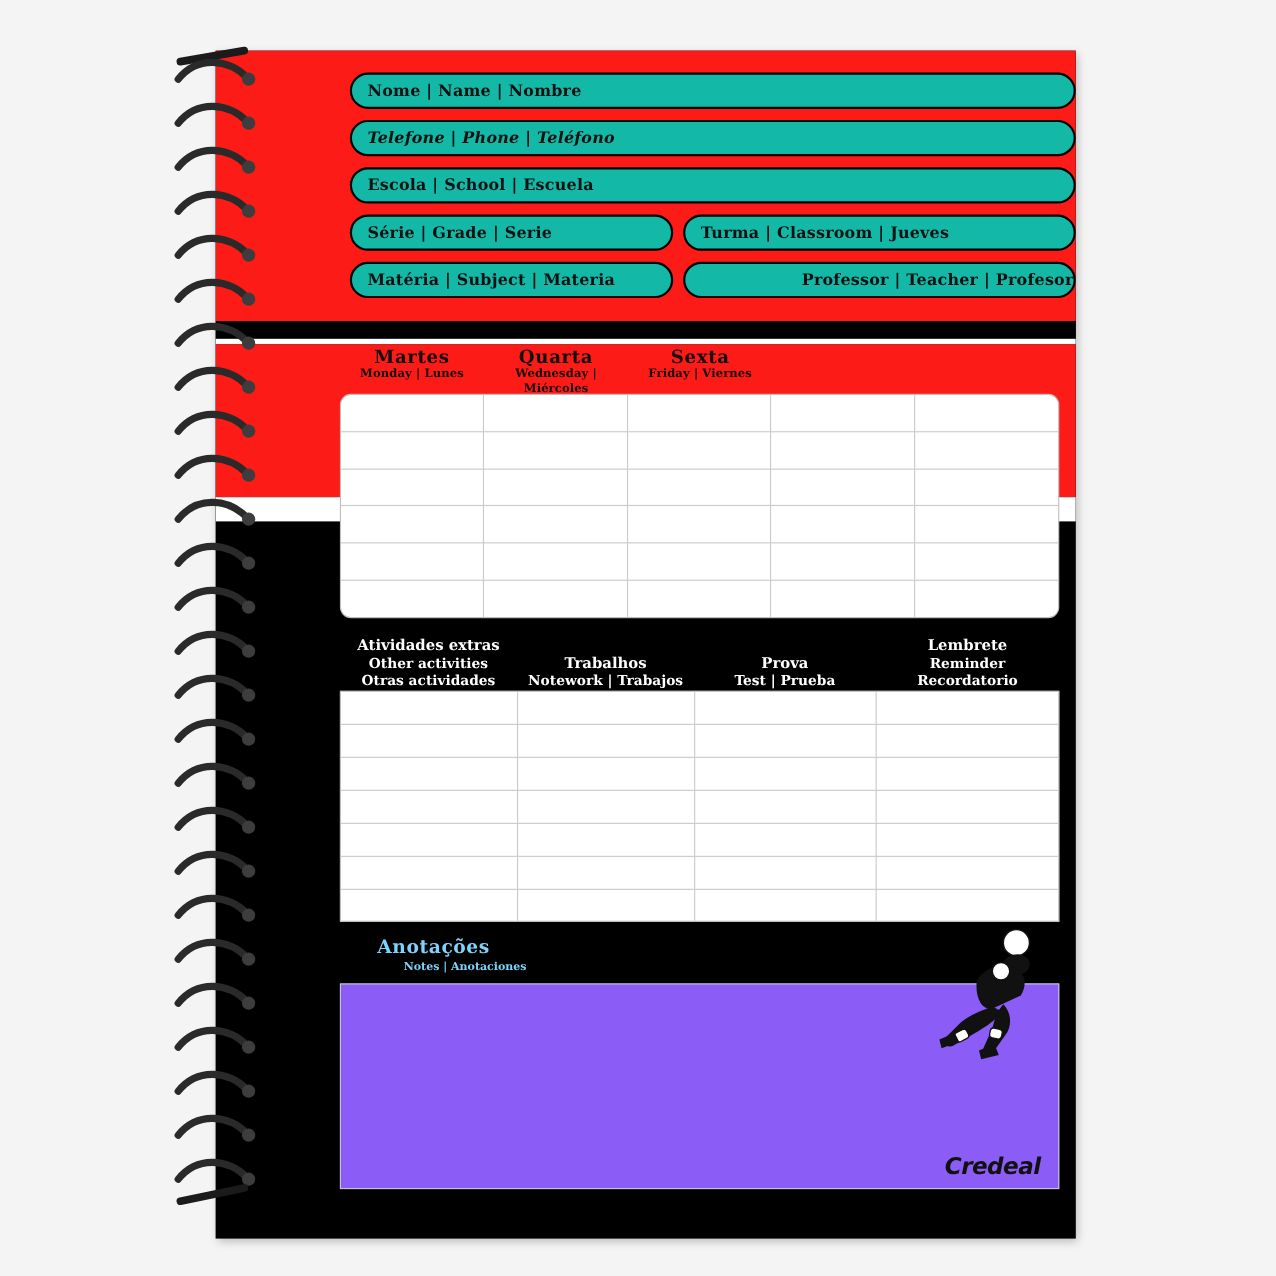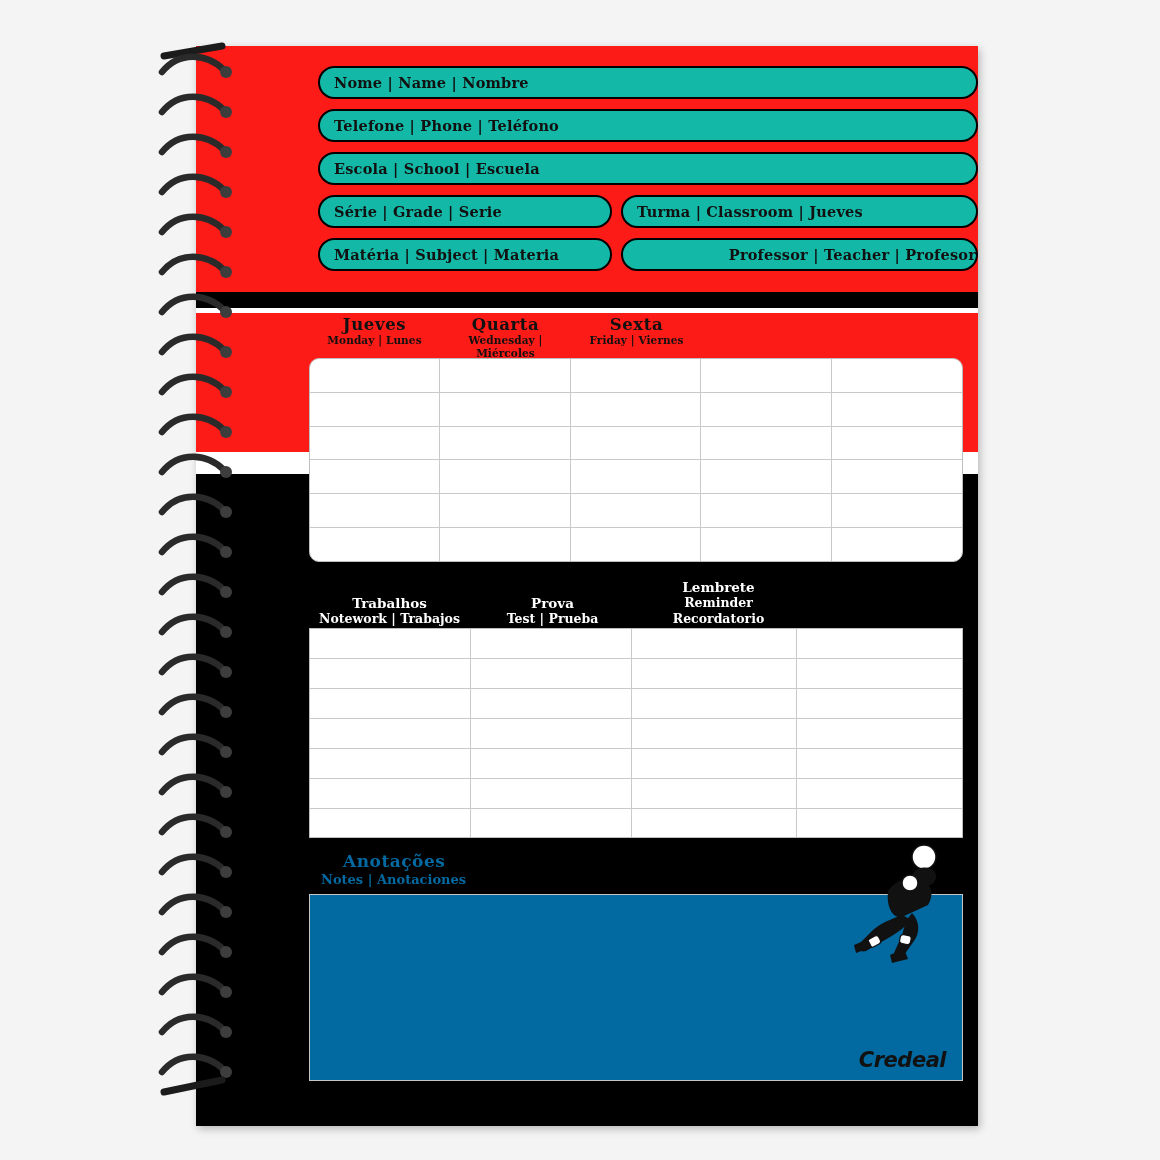--- a/index.html
+++ b/index.html
@@ -202,34 +202,34 @@
   .act-table .cell.c2 { width: 161px; }
   .act-table .cell.c3 { width: 165px; }
   .act-table .cell.c4 { width: 165px; border-right: none; }
   .act-table .row:last-child .cell { border-bottom: none; }
 
   
   .notes-title {
     position: absolute;
     left: 125px;
     top: 805px;
-    color: #0369a1;
+    color: #7dd3fc;
     font-family: "DejaVu Serif", serif;
     font-weight: bold;
   }
   .notes-title .t1 { font-size: 17px; line-height: 20px; letter-spacing: 0.5px; padding-left: 22px;}
-  .notes-title .t2 { font-size: 13px; line-height: 18px; }
+  .notes-title .t2 { font-size: 10px; line-height: 18px; margin-left: 46px; }
 
   .notes-box {
     position: absolute;
     left: 113px;
     top: 848px;
     width: 654px;
     height: 187px;
-    background: #0369a1;
+    background: #8b5cf6;
     border: 1px solid #c6c6c6;
     box-sizing: border-box;
   }
 
   .brand {
     position: absolute;
     right: 16px;
     bottom: 8px;
     font-family: "DejaVu Sans", sans-serif;
     font-weight: bold;
@@ -326,21 +326,21 @@
     <div class="red-top"></div>
     <div class="black-bar"></div>
     <div class="white-bar"></div>
     <div class="red-mid"></div>
     <div class="white-bar2"></div>
 
     <div class="field" style="left:122px; top:20px; width:660px;">
       <span class="field-label">Nome | Name | Nombre</span>
     </div>
 
-    <div class="field" style="left:122px; top:63px; width:660px;">
+    <div class="field" style="left:122px; top:63px; width:660px;font-style:italic;">
       <span class="field-label">Telefone | Phone | Teléfono</span>
     </div>
 
     <div class="field" style="left:122px; top:106px; width:660px;">
       <span class="field-label">Escola | School | Escuela</span>
     </div>
 
     <div class="field" style="left:122px; top:149px; width:294px;">
       <span class="field-label">Série | Grade | Serie</span>
     </div>
@@ -352,21 +352,21 @@
     <div class="field" style="left:122px; top:192px; width:294px;">
       <span class="field-label">Matéria | Subject | Materia</span>
     </div>
 
     <div class="field" style="left:425px; top:192px; width:357px;justify-content:flex-end;">
       <span class="field-label">Professor | Teacher | Profesor</span>
     </div>
 
     <div class="week-head" style="top:270px;">
       <div class="col">
-        <div class="day-pt">Jueves</div>
+        <div class="day-pt">Martes</div>
         <div class="day-sub">Monday | Lunes</div>
       </div>
       <div class="col">
         <div class="day-pt">Quarta</div>
         <div class="day-sub">Wednesday | Miércoles</div>
       </div>
       <div class="col">
         <div class="day-pt">Sexta</div>
         <div class="day-sub">Friday | Viernes</div>
       </div>
@@ -411,20 +411,25 @@
       <div class="row">
         <div class="cell"></div>
         <div class="cell"></div>
         <div class="cell"></div>
         <div class="cell"></div>
         <div class="cell"></div>
       </div>
     </div>
 
     <div class="act-head">
+      <div class="col c1">
+        <div class="act-line-main">Atividades extras</div>
+        <div class="act-line-sub">Other activities</div>
+        <div class="act-line-sub">Otras actividades</div>
+      </div>
       <div class="col c2">
         <div class="act-line-main">Trabalhos</div>
         <div class="act-line-sub">Notework | Trabajos</div>
       </div>
       <div class="col c3">
         <div class="act-line-main">Prova</div>
         <div class="act-line-sub">Test | Prueba</div>
       </div>
       <div class="col c4">
         <div class="act-line-main">Lembrete</div>

